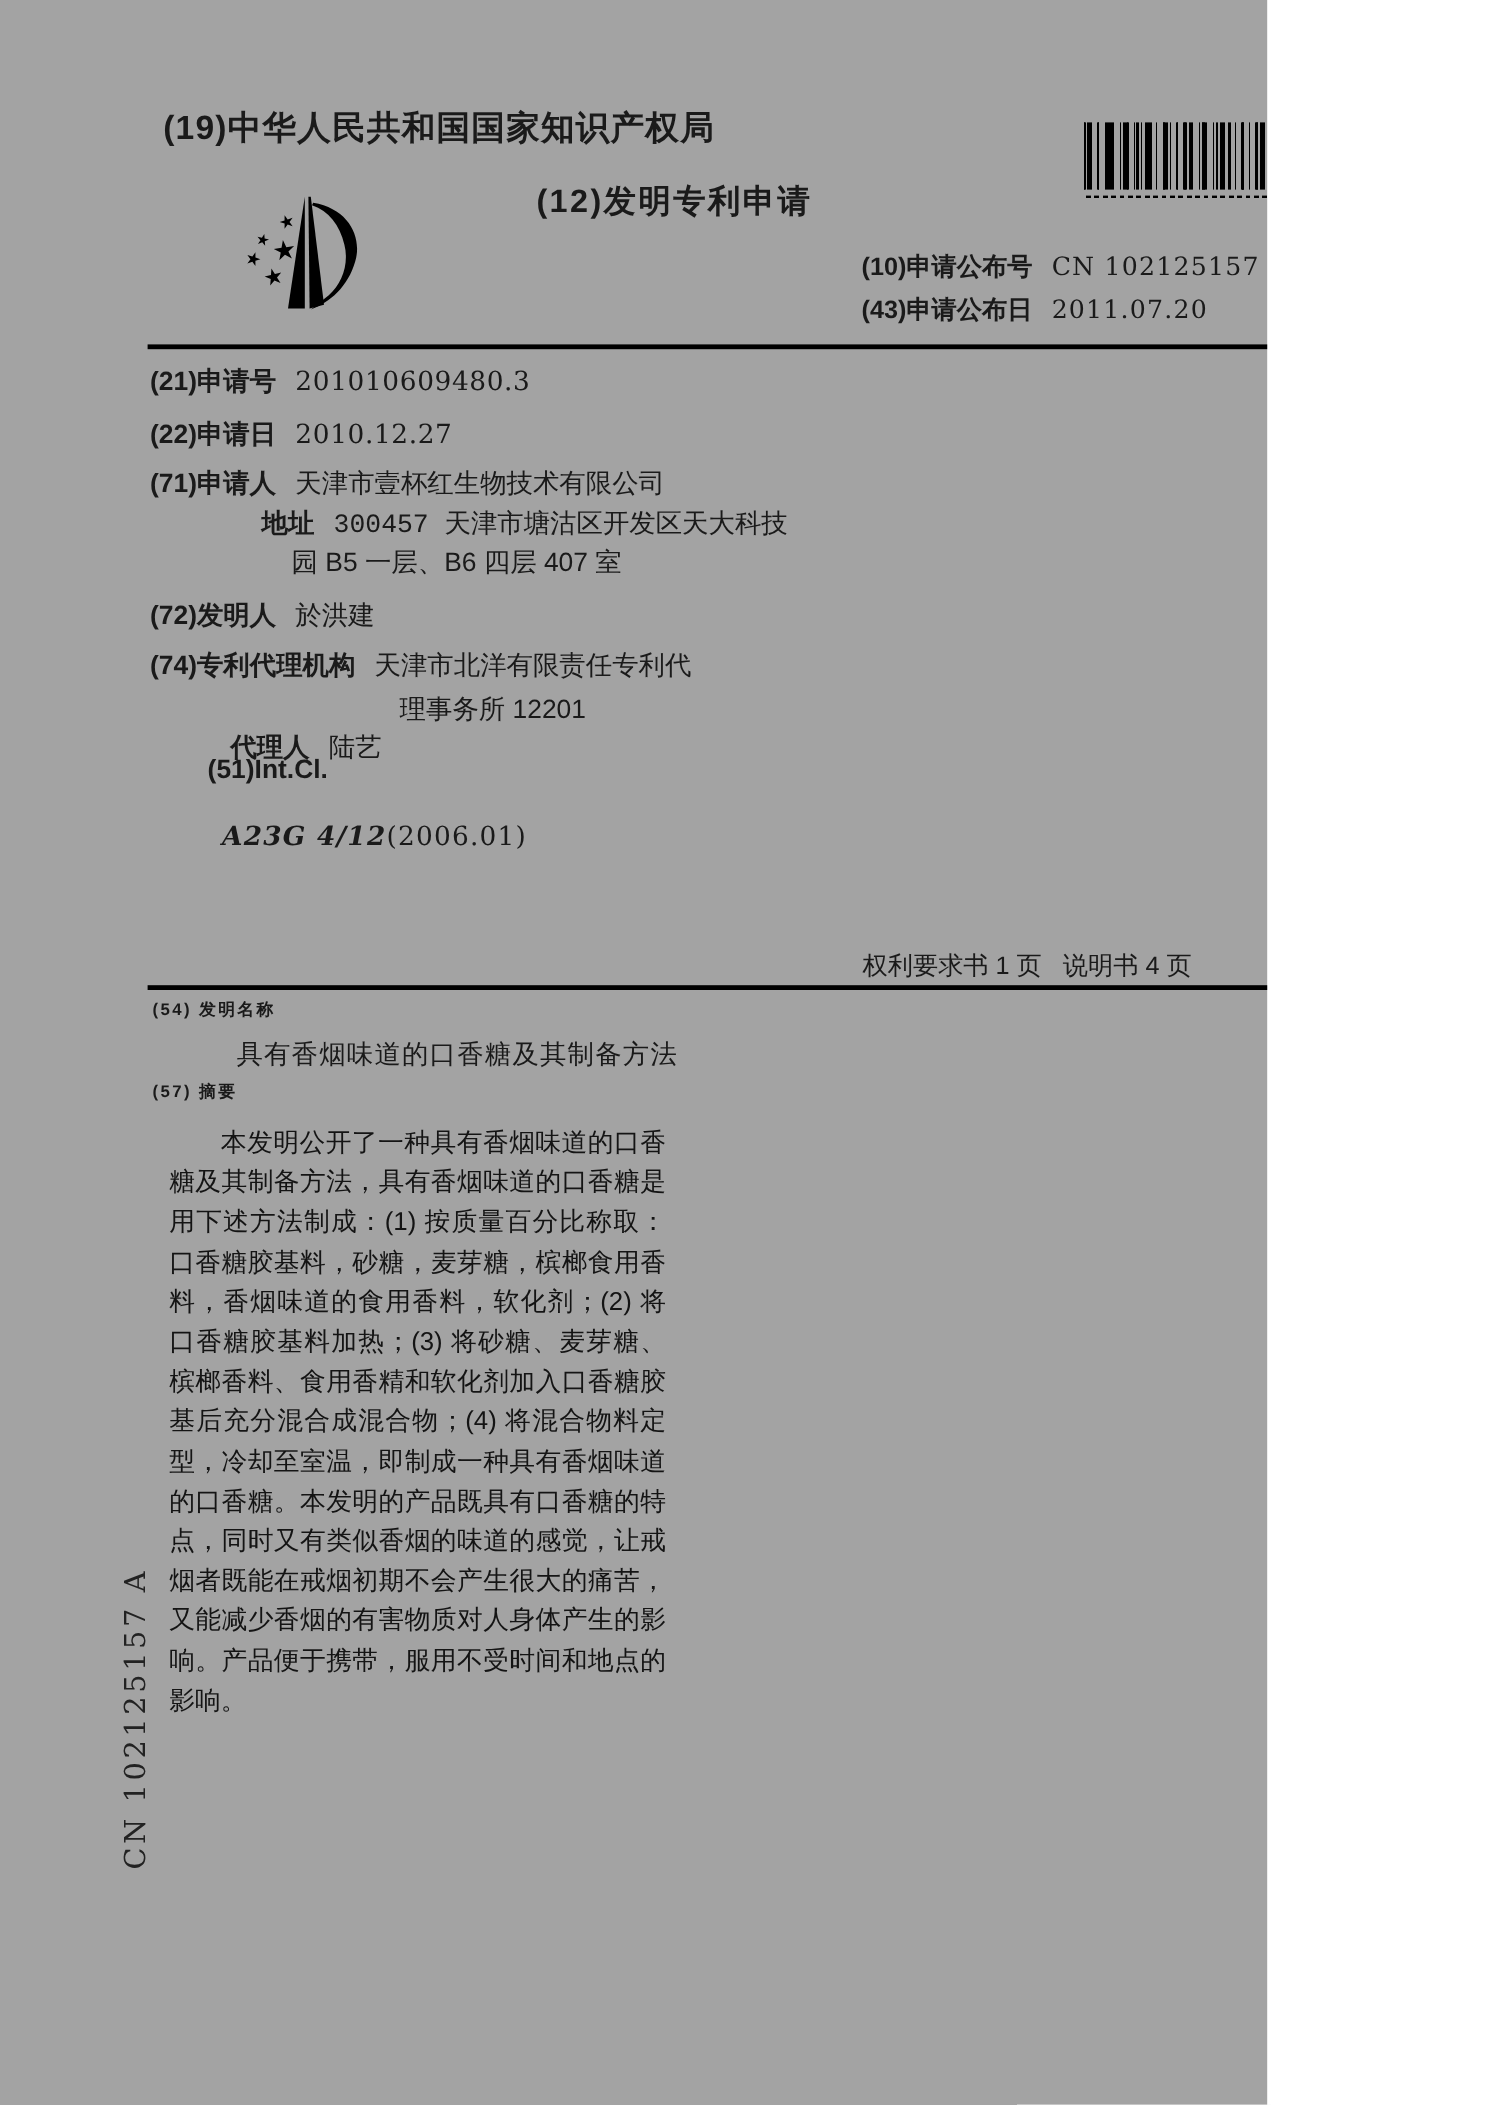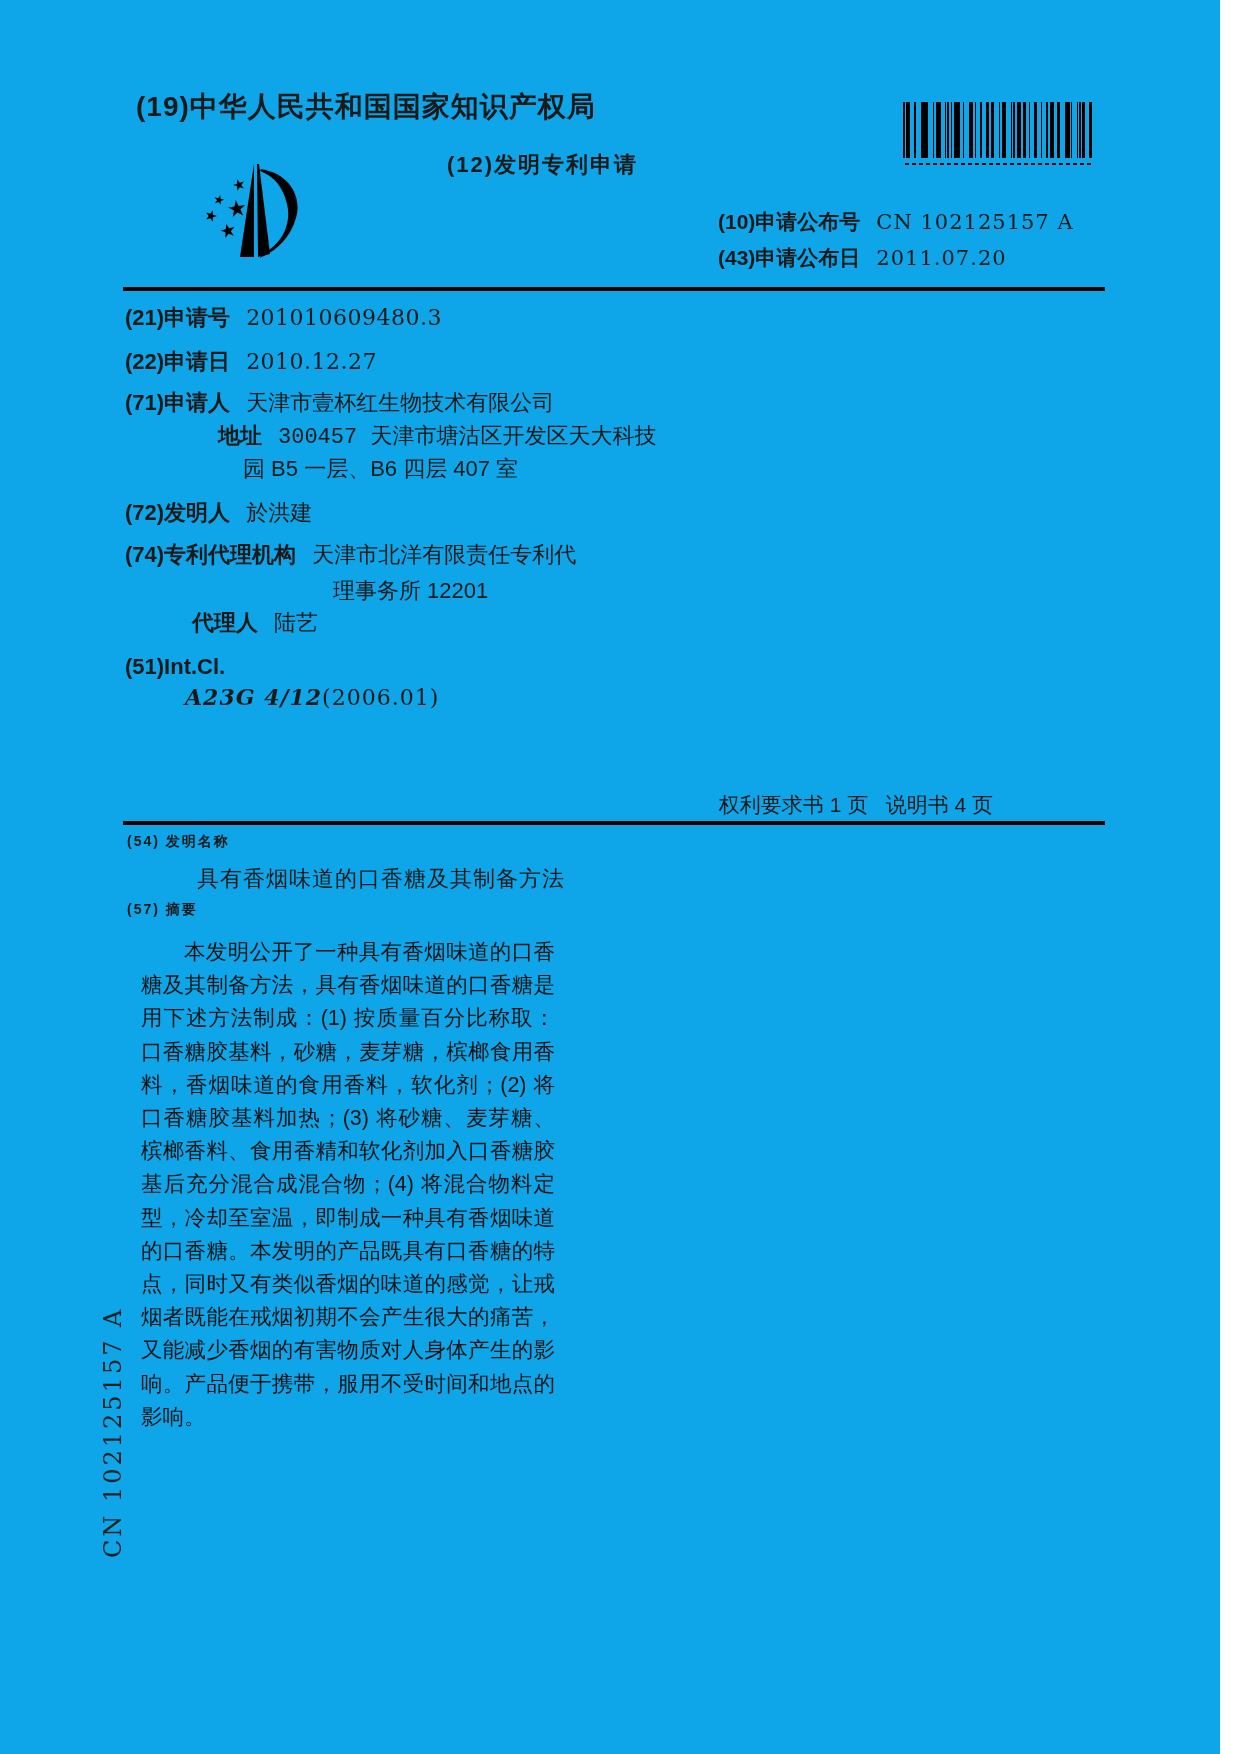--- a/index.html
+++ b/index.html
@@ -1,39 +1,39 @@
 <!DOCTYPE html>
 <html><head>
 <meta charset="utf-8">
 <style>
   html,body{margin:0;padding:0;background:#ffffff;}
   .page{
-    position:relative;width:1220px;height:1754px;background:#0ea5e9;
+    position:relative;width:1056px;height:1754px;background:#a3a3a3;
     font-family:"Liberation Sans",sans-serif;color:#1a1a1a;overflow:hidden;
   }
   .abs{position:absolute;}
   .office{left:136px;top:88px;font-size:28px;font-weight:600;letter-spacing:1px;}
-  .doc-type{left:447px;top:150px;font-size:22px;font-weight:700;letter-spacing:2px;}
+  .doc-type{left:447px;top:150px;font-size:27px;font-weight:700;letter-spacing:2px;}
   .pub-line{left:718px;font-size:21px;white-space:nowrap;}
   .pub-line .lbl{font-weight:700;margin-right:16px;}
   .pub-line .val{font-family:"DejaVu Serif",serif;font-weight:400;letter-spacing:1px;}
   .pub-no{top:208px;}
   .pub-date{top:244px;}
   .rule{left:123px;width:982px;height:4px;background:#000;}
   .rule-top{top:287px;}
   .rule-mid{top:821px;}
   .row{font-size:22px;white-space:nowrap;left:125px;}
   .row .lbl{font-weight:700;margin-right:16px;}
   .row .val{font-family:"DejaVu Serif",serif;letter-spacing:0.5px;}
   .row .cjkval{font-weight:400;}
   .r21{top:303px;} .r22{top:347px;} .r71{top:388px;}
   .raddr1{top:421px;left:218px;font-family:Liberation Mono, monospace;} .raddr2{top:454px;left:243px;}
   .r72{top:498px;} .r74{top:540px;}
   .ragency2{top:576px;left:333px;} .ragent{top:608px;left:192px;}
-  .r51{top:654px;} .rintcl{top:684px;left:185px;}
+  .r51{top:628px;margin-left:48px;} .rintcl{top:684px;left:185px;}
   .intcl-code{font-family:"DejaVu Serif",serif;font-style:italic;font-weight:700;letter-spacing:1px;}
   .intcl-ver{font-family:"DejaVu Serif",serif;font-style:normal;letter-spacing:1px;}
   .pages-info{top:791px;left:593px;width:400px;text-align:right;font-size:21px;white-space:pre;}
   .sec-label{left:127px;font-size:14px;font-weight:700;letter-spacing:2px;}
   .s54{top:833px;} .s57{top:901px;}
   .inv-title{left:197px;top:864px;font-size:22px;letter-spacing:1px;}
   .abstract{
     left:141px;top:936px;width:414px;font-size:21.5px;line-height:33.2px;
     text-align:justify;text-indent:2em;color:#141414;
   }

